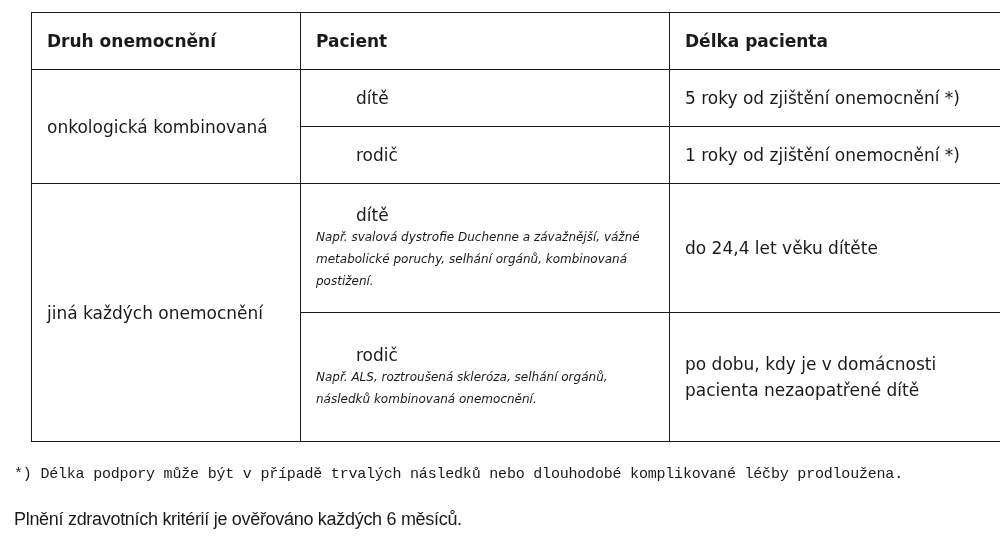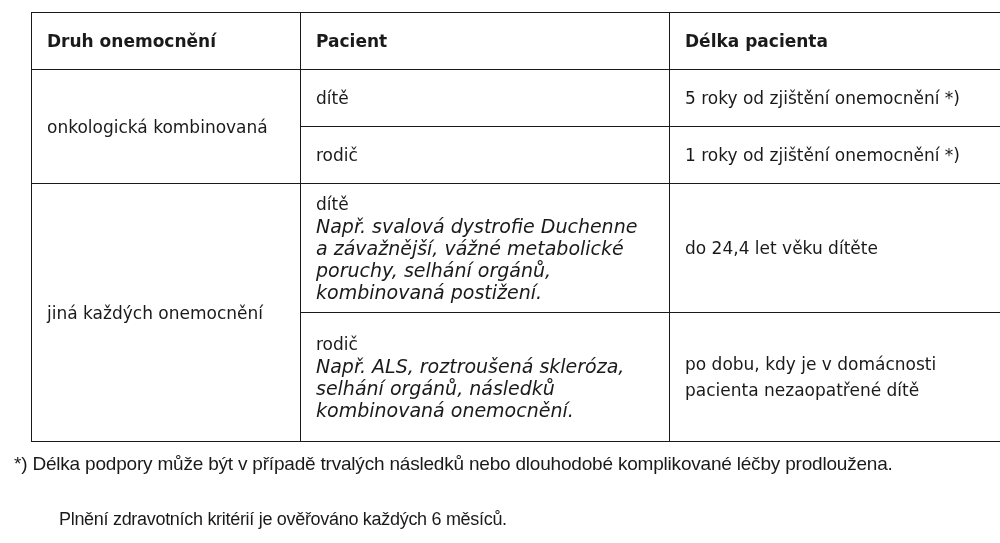--- a/index.html
+++ b/index.html
@@ -7,26 +7,26 @@
          font-family: "DejaVu Sans", sans-serif; }
   table.support { position: absolute; left: 31px; top: 12px; border-collapse: collapse;
          width: 972px; table-layout: fixed; }
   table.support td, table.support th { border: 1px solid #1a1a1a; padding: 0 15px; font-size: 17px;
          vertical-align: middle; text-align: left; }
   table.support th { font-weight: bold; height: 56px; }
   col.c1 { width: 269px; } col.c2 { width: 369px; } col.c3 { width: 334px; }
   tr.r1 td, tr.r2 td { height: 56px; }
   tr.r3 td { height: 128px; }
   tr.r4 td { height: 128px; }
-  .patient { display: block; font-size: 17px; line-height: 22px; }
-  .example { display: block; font-style: italic; font-size: 19px; line-height: 22px; }
+  .patient { display: block; font-size: 17px; line-height: 22px; margin-left: 40px; }
+  .example { display: block; font-style: italic; font-size: 12px; line-height: 22px; }
   .dur { line-height: 26px; }
-  .footnote { position: absolute; left: 14px; top: 453px; font-family: Liberation Sans, sans-serif;
-         font-size: 19px; letter-spacing: -0.2px; }
-  .note { position: absolute; left: 14px; top: 509px; font-family: "Liberation Sans", sans-serif; font-size: 18px; letter-spacing: -0.3px; margin-left: 45px; }
+  .footnote { position: absolute; left: 14px; top: 466px; font-family: Liberation Mono, monospace;
+         font-size: 15px; letter-spacing: -0.2px; }
+  .note { position: absolute; left: 14px; top: 509px; font-family: "Liberation Sans", sans-serif; font-size: 18px; letter-spacing: -0.3px; }
 </style>
 </head>
 <body>
 
 <table class="support">
   <colgroup>
       <col class="c1">
       <col class="c2">
       <col class="c3">
     </colgroup>

